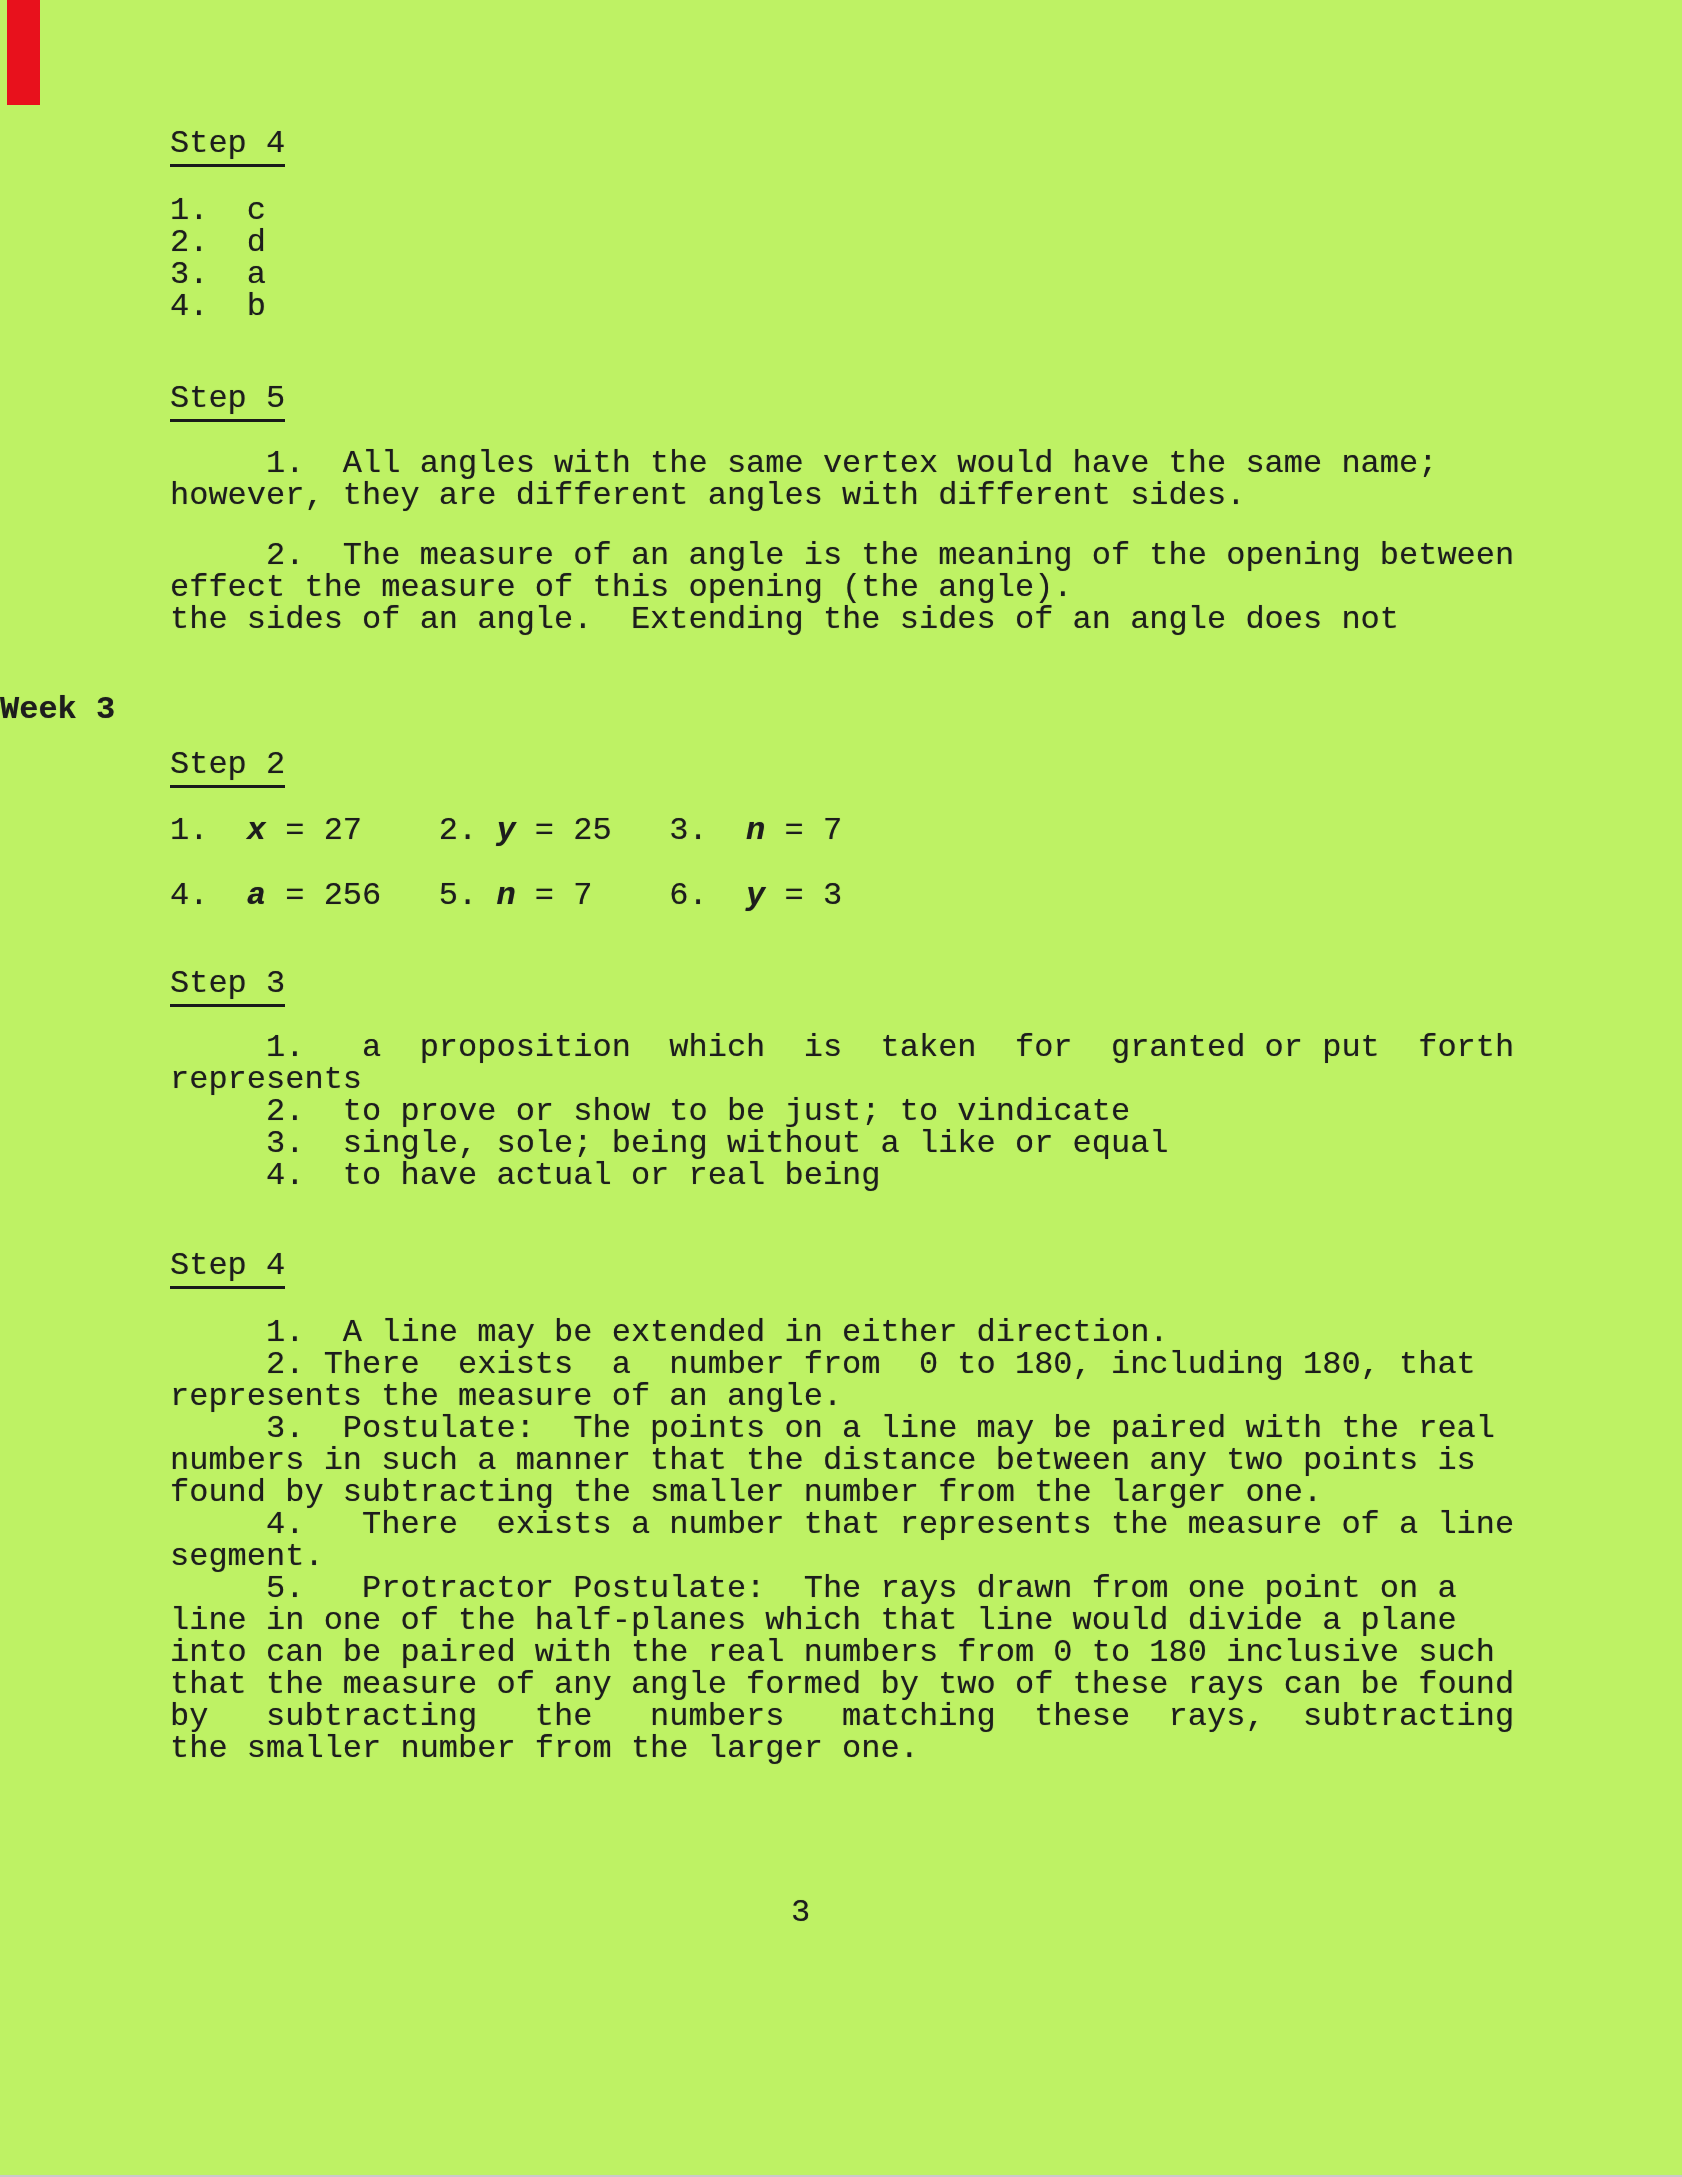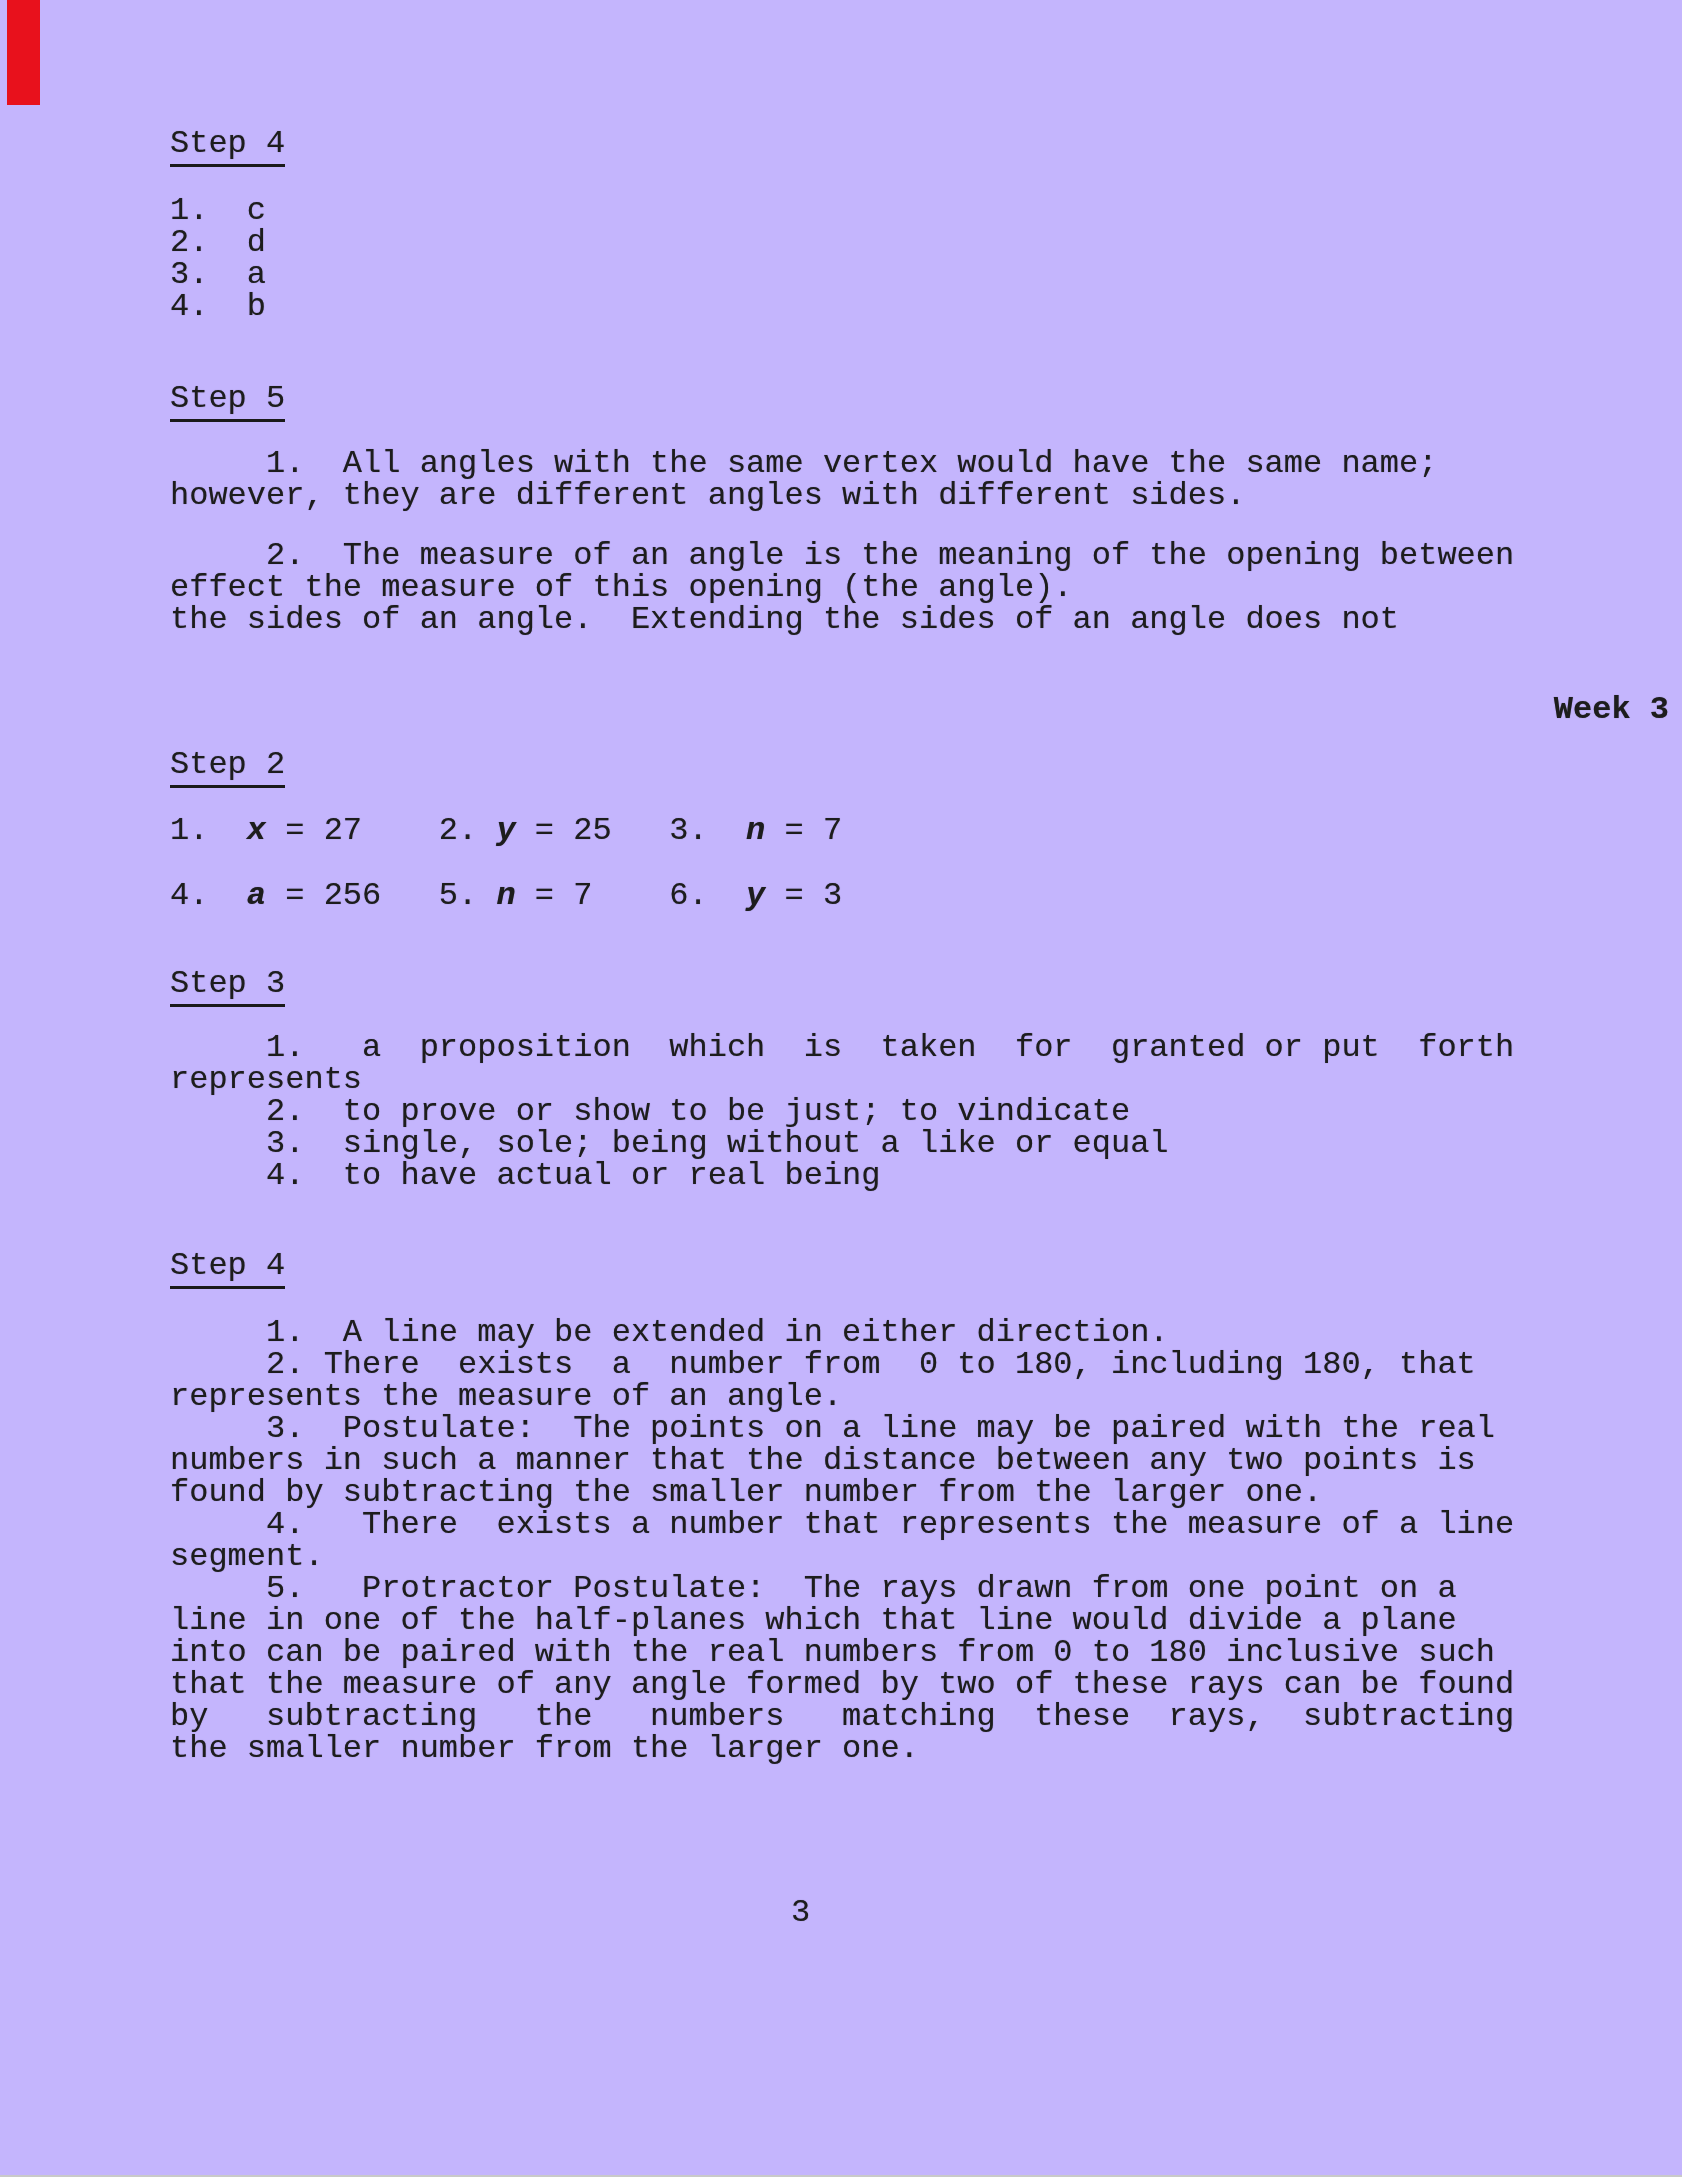--- a/index.html
+++ b/index.html
@@ -1,30 +1,30 @@
 <!DOCTYPE html>
 <html style="font-size:14px"><head>
 <meta charset="utf-8">
 <style>
   html,body{margin:0;padding:0;background:#ffffff;}
   .page{
     position:relative;
     width:1683px;height:2177px;
-    background:#c4b5fd;
+    background:#bef264;
     font-family:"Liberation Mono","DejaVu Sans Mono",monospace;
     font-size:32px;line-height:32px;
     color:#1d1d1d;
     text-shadow:0 0 0.9px rgba(25,25,25,0.45);
     overflow:hidden;
   }
   .abs{position:absolute;left:170px;white-space:pre;}
   .head{margin:0;font-size:32px;font-weight:normal;}
   .ul{border-bottom:3.5px solid #1a1a1a;padding-bottom:3.5px;display:inline-block;}
   .line{white-space:pre;}
-  .week-title{left:0;width:1669px;text-align:right;font-weight:bold;}
+  .week-title{left:0;width:1669px;text-align:left;font-weight:bold;}
   .ansrow{white-space:pre;}
   .var{font-weight:bold;font-style:italic;}
   .page-num{left:0;width:1601px;text-align:center;}
   .red-mark{position:absolute;left:7px;top:0;width:33px;height:105px;background:#e8111c;text-shadow:none;}
   .bottom-edge{position:absolute;left:0;bottom:0;width:100%;height:1.7px;background:#c9c9c9;text-shadow:none;}
 </style>
 </head>
 <body>
 
 <div class="page">

